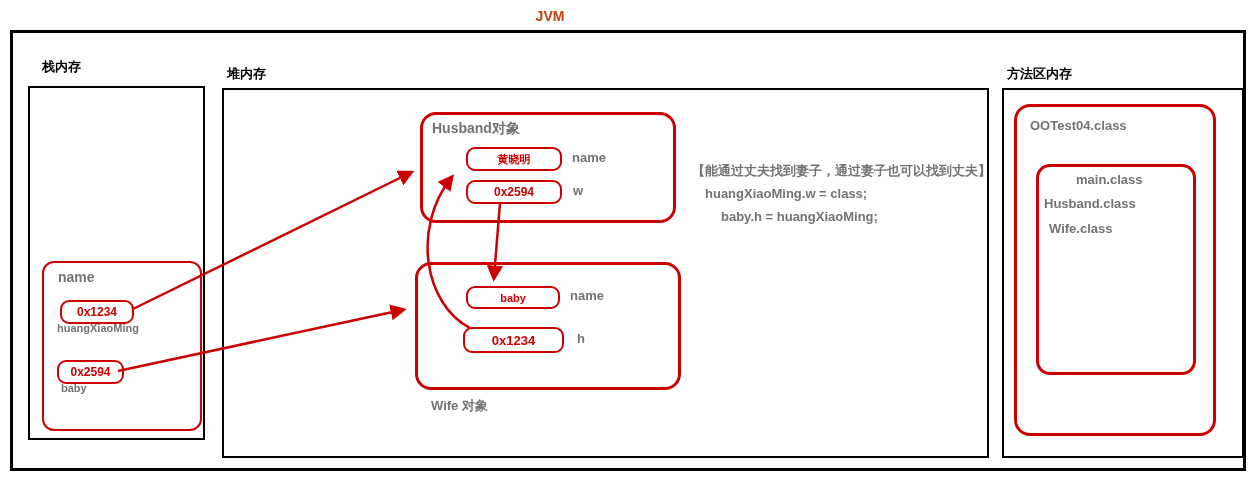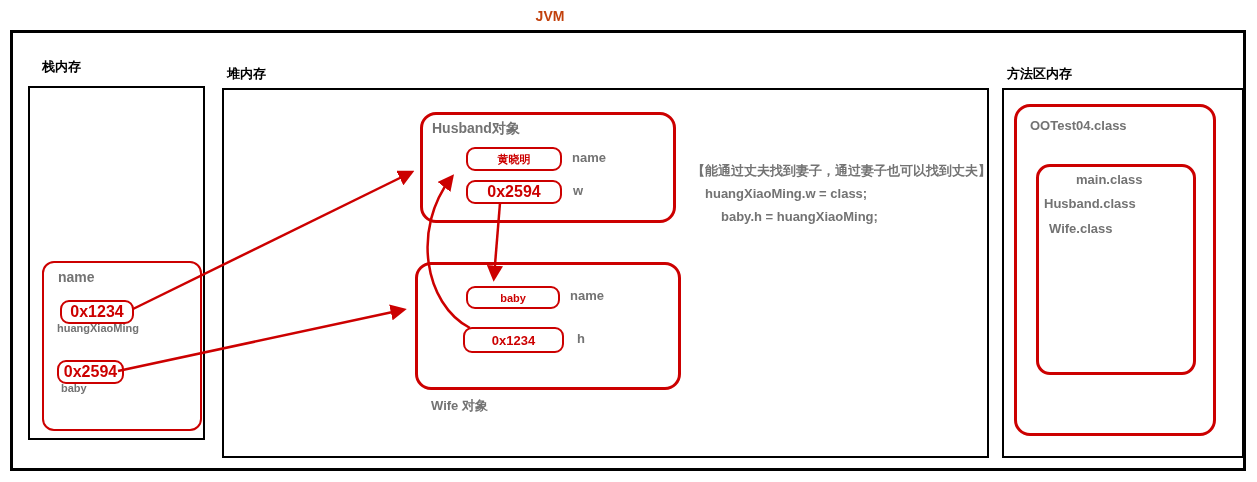--- a/index.html
+++ b/index.html
@@ -18,21 +18,21 @@
     position: absolute; left: 10px; top: 30px; width: 1230px; height: 435px;
     border: 3px solid #000;
   }
   .black-box { position: absolute; border: 2px solid #000; background: #fff; }
   .sec-label { position: absolute; font-size: 13px; font-weight: bold; color: #000; white-space: nowrap; }
   .red-box { position: absolute; border: 3px solid #cc0000; border-radius: 16px; background: transparent; }
   .red-box.thin { border-width: 2px; border-radius: 12px; }
   .pill {
     position: absolute; border: 2px solid #cc0000; border-radius: 9px;
     display: flex; align-items: center; justify-content: center;
-    color: #cc0000; font-weight: bold; font-size: 16px; background: #fff;
+    color: #cc0000; font-weight: bold; font-size: 12px; background: #fff;
   }
   .rlabel { position: absolute; color: #737373; font-weight: bold; font-size: 13px; white-space: nowrap; }
   .rlabel.small { font-size: 11px; }
   .rlabel.big { font-size: 14px; }
   svg.overlay { position: absolute; left: 0; top: 0; pointer-events: none; }
 </style>
 </head>
 <body>
 
 <div class="title">JVM</div>

